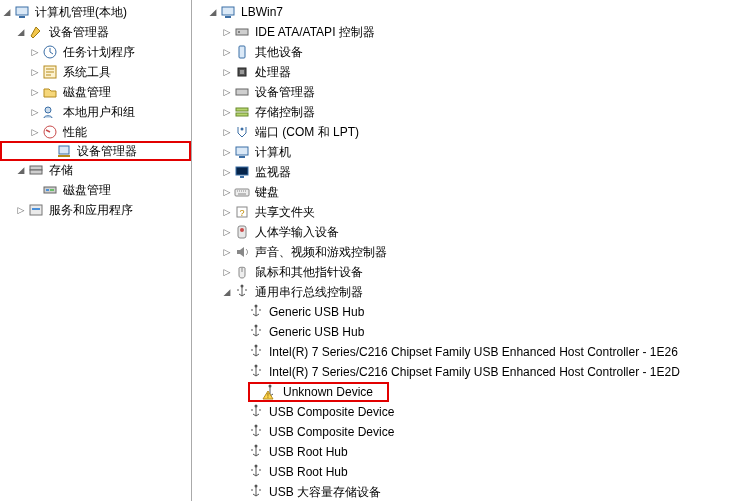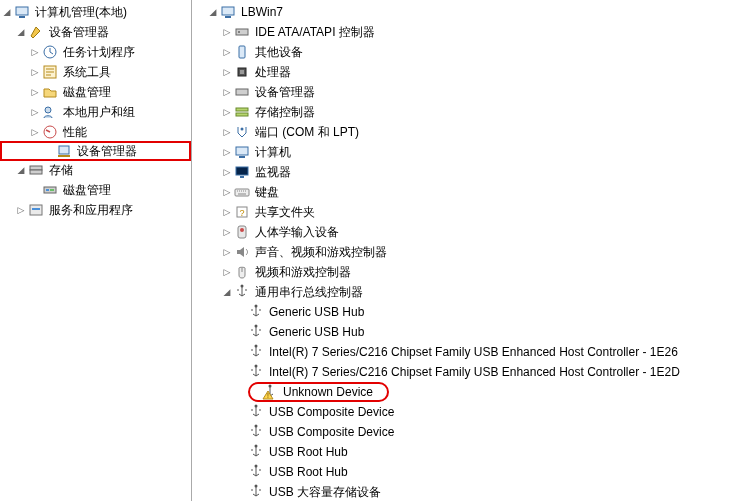--- a/index.html
+++ b/index.html
@@ -372,21 +372,21 @@
   <div class="node">
     <span class="sep"></span>
       <span class="sep"></span>
     <span class="expander">▷</span>
     <span class="icon">
         <svg width="16" height="16">
           <path d="M5 4c0-1 6-1 6 0v7c0 2-1 3-3 3s-3-1-3-3Z" fill="#eee" stroke="#888"></path>
           <path d="M8 4v4" stroke="#888"></path>
         </svg>
       </span>
-    <span class="label">视频和游戏控制器</span>
+    <span class="label">鼠标和其他指针设备</span>
   </div>
 
   <div class="node">
     <span class="sep"></span>
       <span class="sep"></span>
     <span class="expander">◢</span>
     <span class="icon">
         <svg width="16" height="16">
           <path d="M8 2v10M8 12l-3-2M8 12l3-2M5 6h-2M11 6h2" stroke="#555" fill="none"></path>
           <circle cx="8" cy="2" r="1.5" fill="#555"></circle>
@@ -446,21 +446,21 @@
             <circle cx="8" cy="2" r="1.5" fill="#555"></circle>
           </svg>
         </span>
         <span class="label">Intel(R) 7 Series/C216 Chipset Family USB Enhanced Host Controller - 1E2D</span>
       </div>
       <div class="node">
         <span class="sep"></span>
         <span class="sep"></span>
         <span class="sep"></span>
         <span class="expander empty">▷</span>
-        <span class="highlight-red" style="display: inline-flex; align-items: center; border-radius: 10px;">
+        <span class="highlight-red" style="display: inline-flex; align-items: center;">
           <span class="icon">
             <svg width="16" height="16">
               <path d="M8 2v10M8 12l-3-2M8 12l3-2" stroke="#555" fill="none"></path>
               <circle cx="8" cy="2" r="1.5" fill="#555"></circle>
               <path d="M1 15 L6 7 L11 15 Z" fill="#ffd54a" stroke="#b58b1e"></path>
               <text x="6" y="14" font-size="7" text-anchor="middle" fill="#5a3e00">!</text>
             </svg>
           </span>
           <span class="label ">Unknown Device</span>
         </span>

